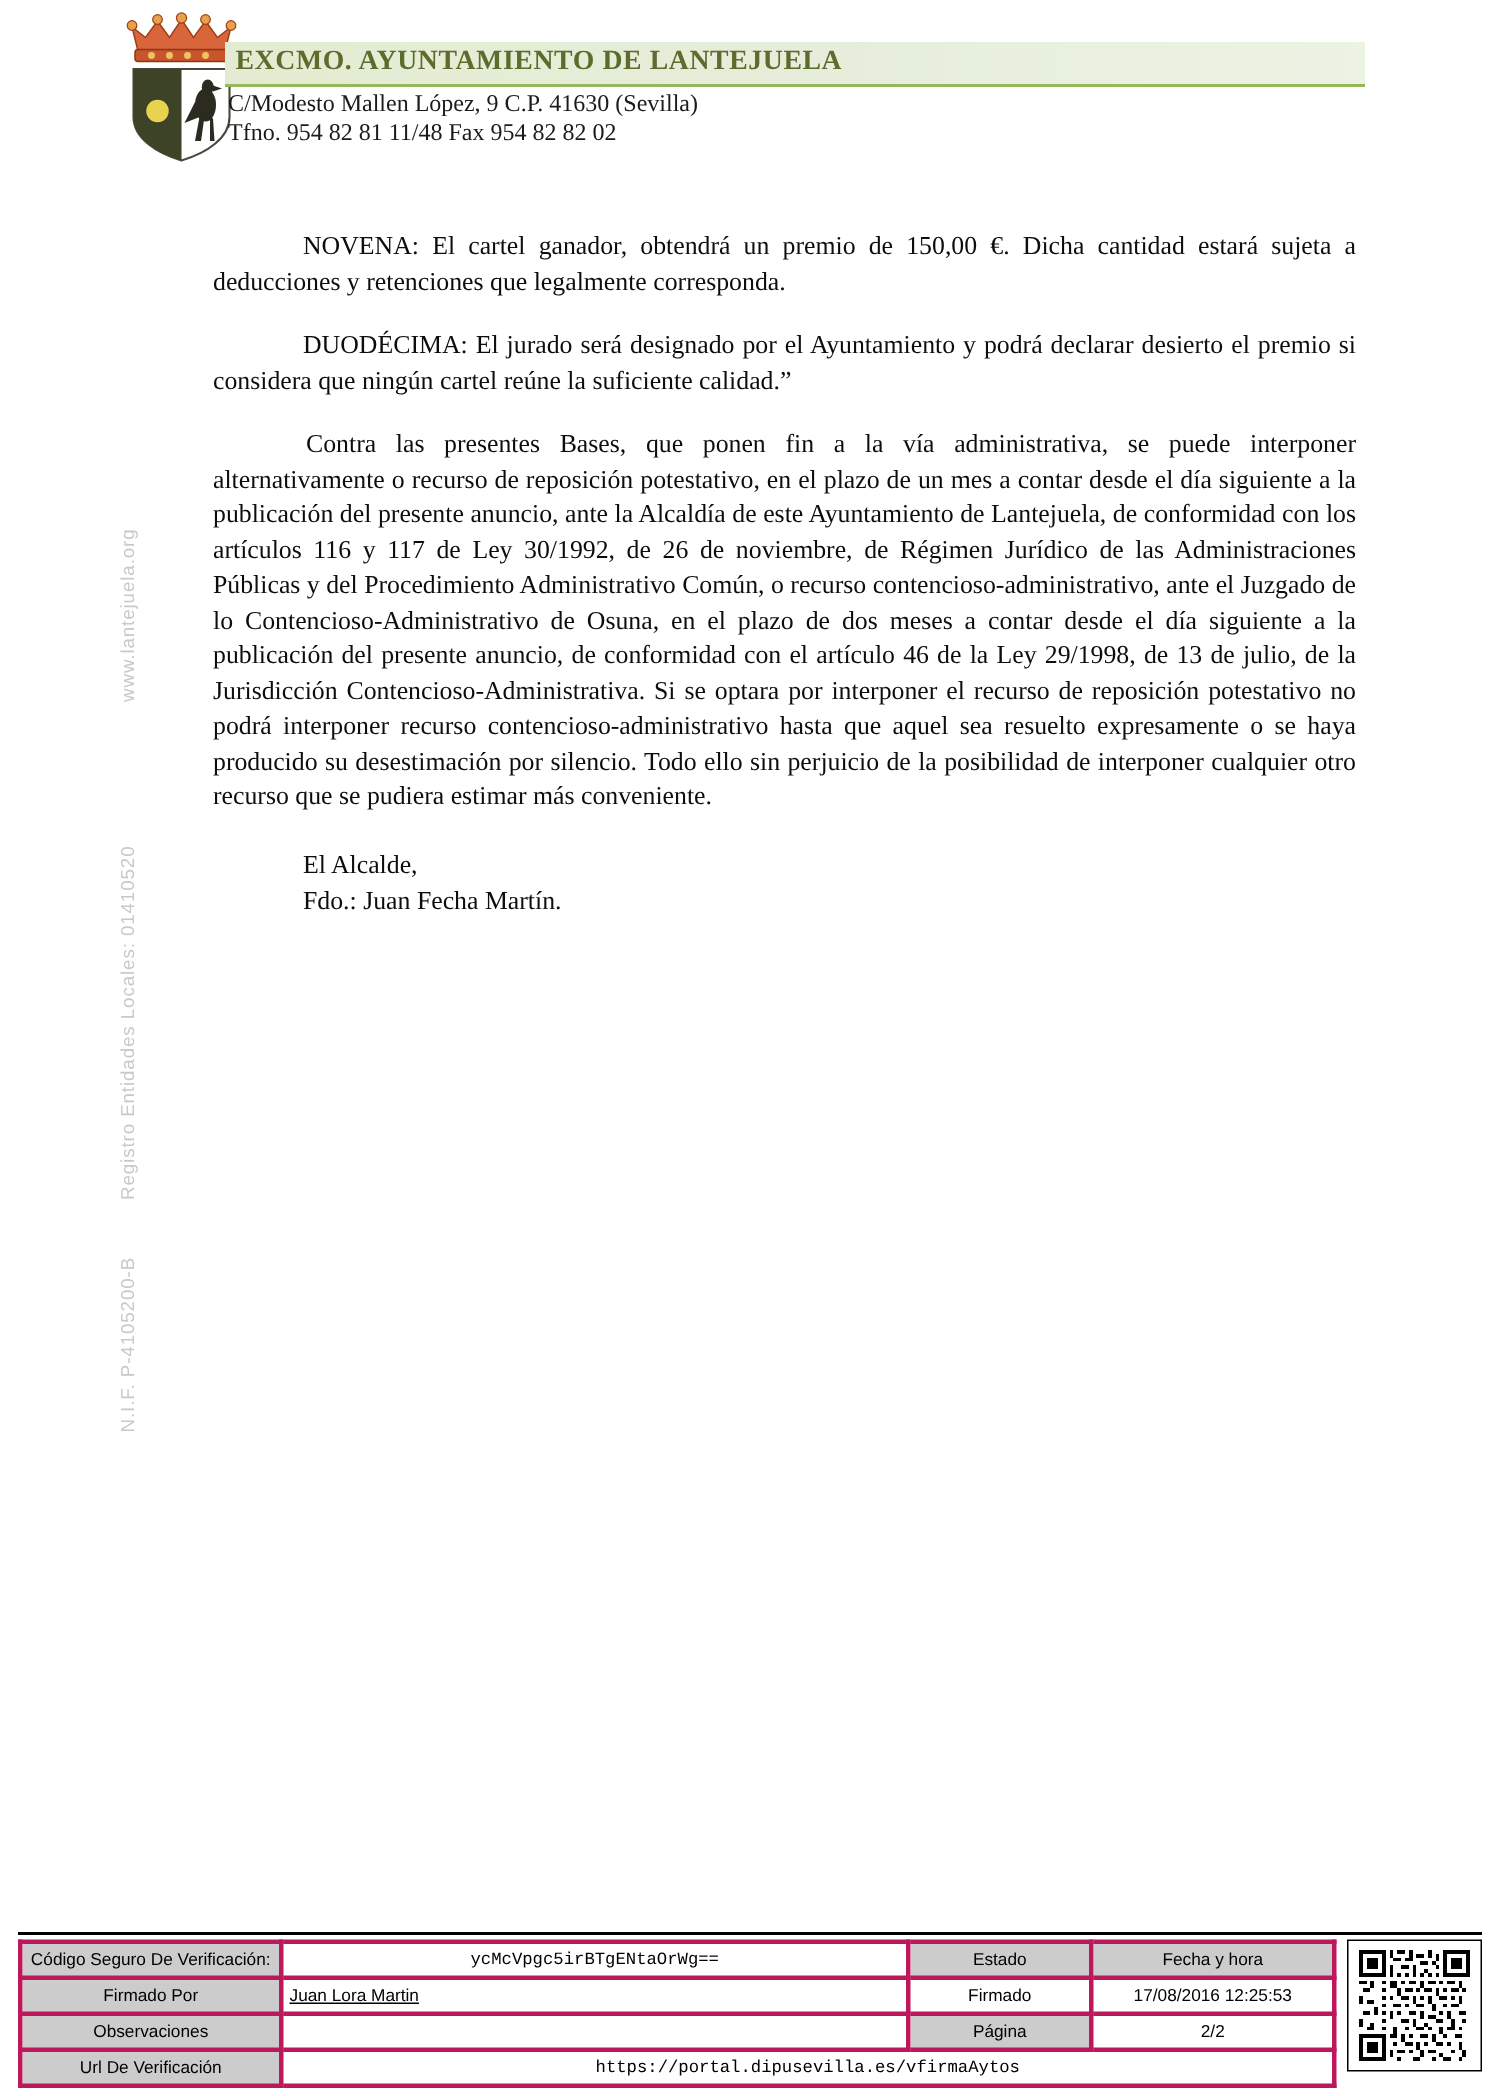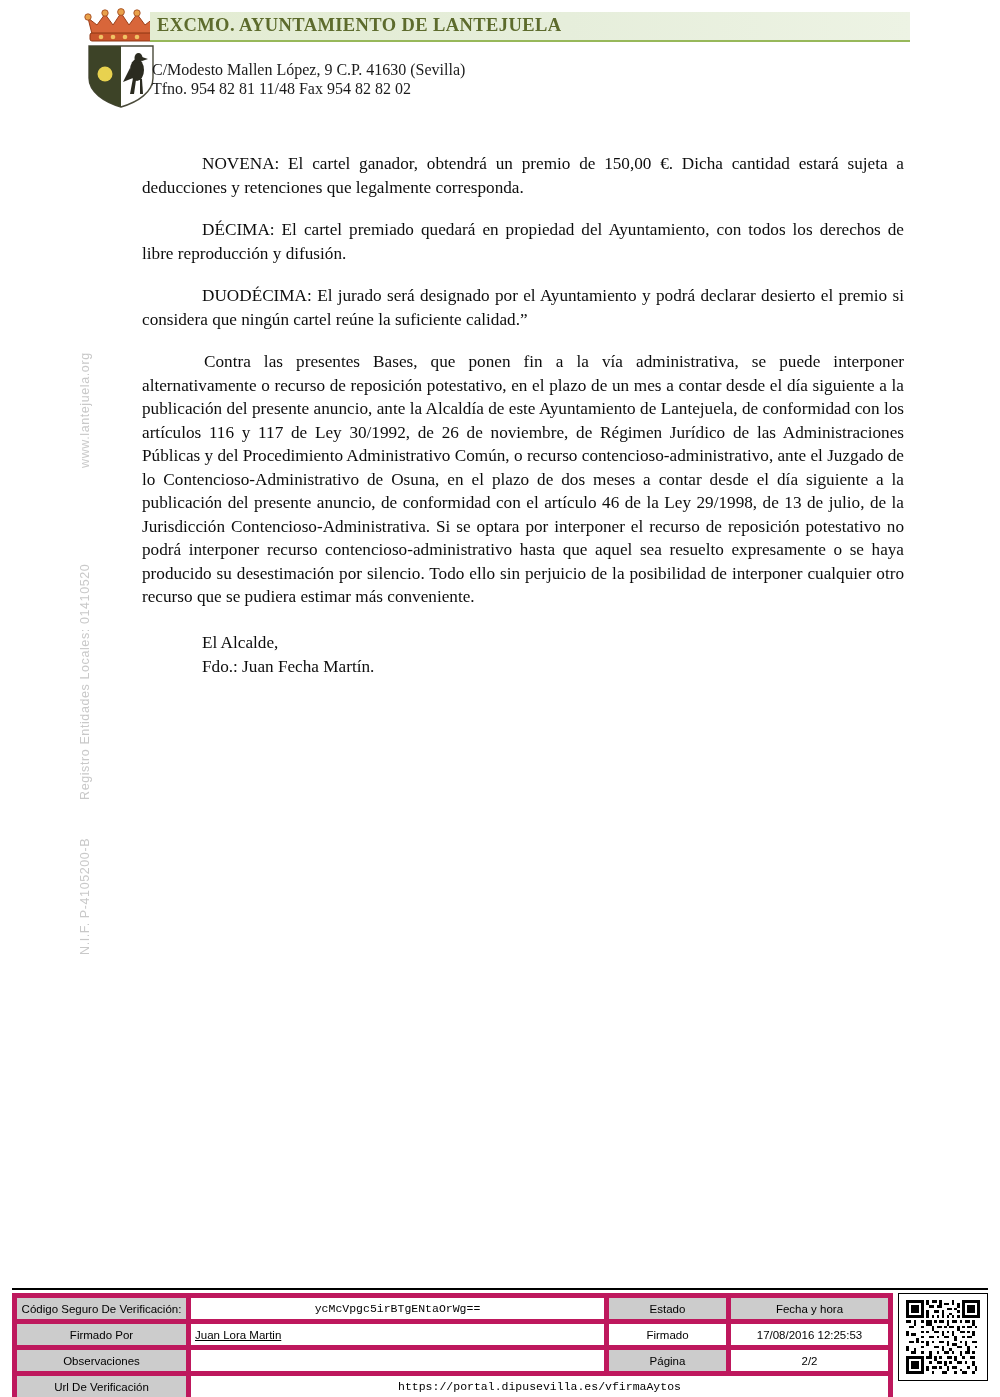--- a/index.html
+++ b/index.html
@@ -30,21 +30,21 @@
   .crest {
     position: absolute;
     left: 78px;
     top: 8px;
     width: 86px;
     height: 100px;
   }
   .banner {
     position: absolute;
     left: 150px;
-    top: 12px;
+    top: 28px;
     width: 760px;
     height: 28px;
     background: linear-gradient(to right, #e3ecd2 0%, #e6eedb 55%, #edf3e4 100%);
     border-bottom: 2px solid #97b85a;
   }
   .banner-title {
     position: absolute;
     left: 7px;
     top: 3px;
     font-family: "Liberation Serif", serif;
@@ -123,21 +123,21 @@
   .vtable {
     position: absolute;
     left: 12px;
     top: 1293px;
     width: 876px;
     border-collapse: collapse;
     table-layout: fixed;
     font-family: "Liberation Sans", sans-serif;
   }
   .vtable td {
-    border: 5px solid #be185d;
+    border: 3px solid #be185d;
     height: 21px;
     font-size: 11.5px;
     padding: 0 4px;
     color: #000000;
     overflow: hidden;
     white-space: nowrap;
     margin-top: 40px;
   }
   .lbl {
     background: #cccccc;
@@ -211,21 +211,20 @@
     <div class="addr addr-1">C/Modesto Mallen López, 9    C.P. 41630 (Sevilla)</div>
     <div class="addr addr-2">Tfno. 954 82 81 11/48   Fax 954 82 82 02</div>
   </div>
 
   <div class="side-text side-web">www.lantejuela.org</div>
   <div class="side-text side-reg">Registro Entidades Locales: 01410520</div>
   <div class="side-text side-nif">N.I.F. P-4105200-B</div>
 
   <div class="body-col">
     <p class="para">NOVENA: El cartel ganador, obtendrá un premio de 150,00 €. Dicha cantidad estará sujeta a deducciones y retenciones que legalmente corresponda.</p>
-    <p class="para">DÉCIMA: El cartel premiado quedará en propiedad del Ayuntamiento, con todos los derechos de libre reproducción y difusión.</p>
     <p class="para">DUODÉCIMA: El jurado será designado por el Ayuntamiento y podrá declarar desierto el premio si considera que ningún cartel reúne la suficiente calidad.”</p>
     <p class="para long">Contra las presentes Bases, que ponen fin a la vía administrativa, se puede interponer alternativamente o recurso de reposición potestativo, en el plazo de un mes a contar desde el día siguiente a la publicación del presente anuncio, ante la Alcaldía de este Ayuntamiento de Lantejuela, de conformidad con los artículos 116 y 117 de Ley 30/1992, de 26 de noviembre, de Régimen Jurídico de las Administraciones Públicas y del Procedimiento Administrativo Común, o recurso contencioso-administrativo, ante el Juzgado de lo Contencioso-Administrativo de Osuna, en el plazo de dos meses a contar desde el día siguiente a la publicación del presente anuncio, de conformidad con el artículo 46 de la Ley 29/1998, de 13 de julio, de la Jurisdicción Contencioso-Administrativa. Si se optara por interponer el recurso de reposición potestativo no podrá interponer recurso contencioso-administrativo hasta que aquel sea resuelto expresamente o se haya producido su desestimación por silencio. Todo ello sin perjuicio de la posibilidad de  interponer cualquier otro recurso que se pudiera estimar más conveniente.</p>
 
     <div class="sign-block">
       <div>El Alcalde,</div>
       <div>Fdo.: Juan Fecha Martín.</div>
     </div>
   </div>
 
   <div class="footer-rule"></div>

